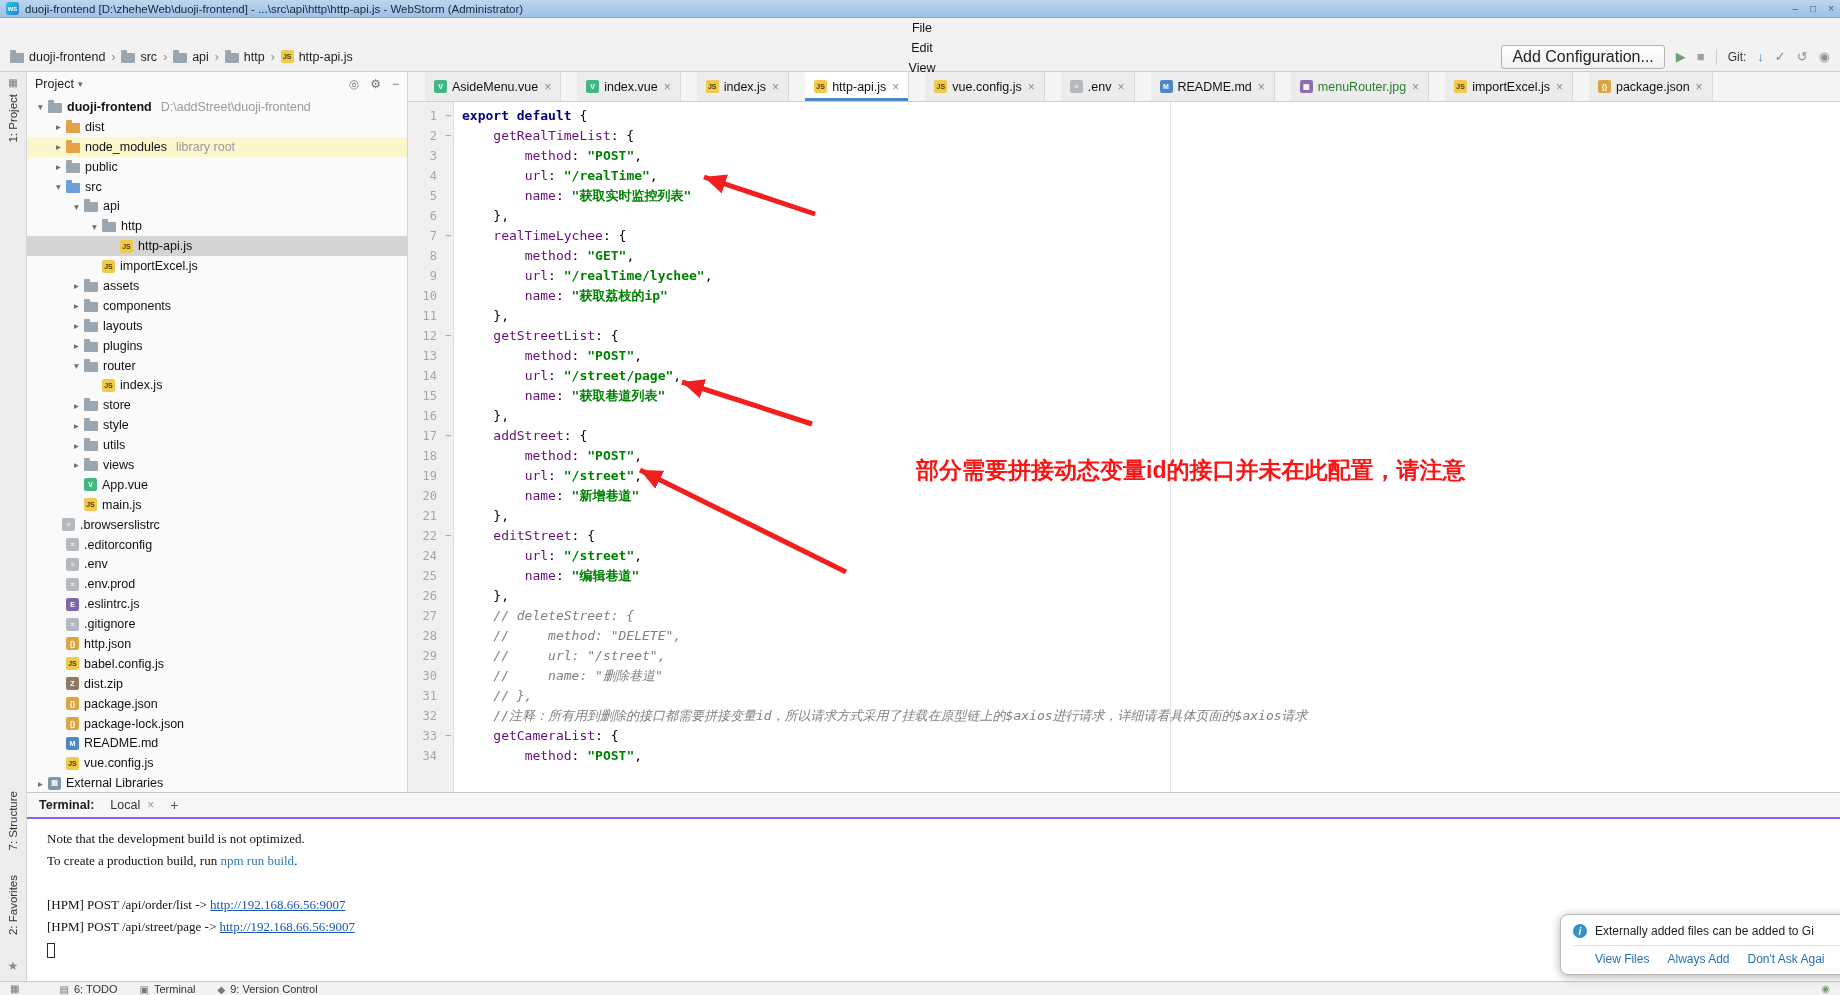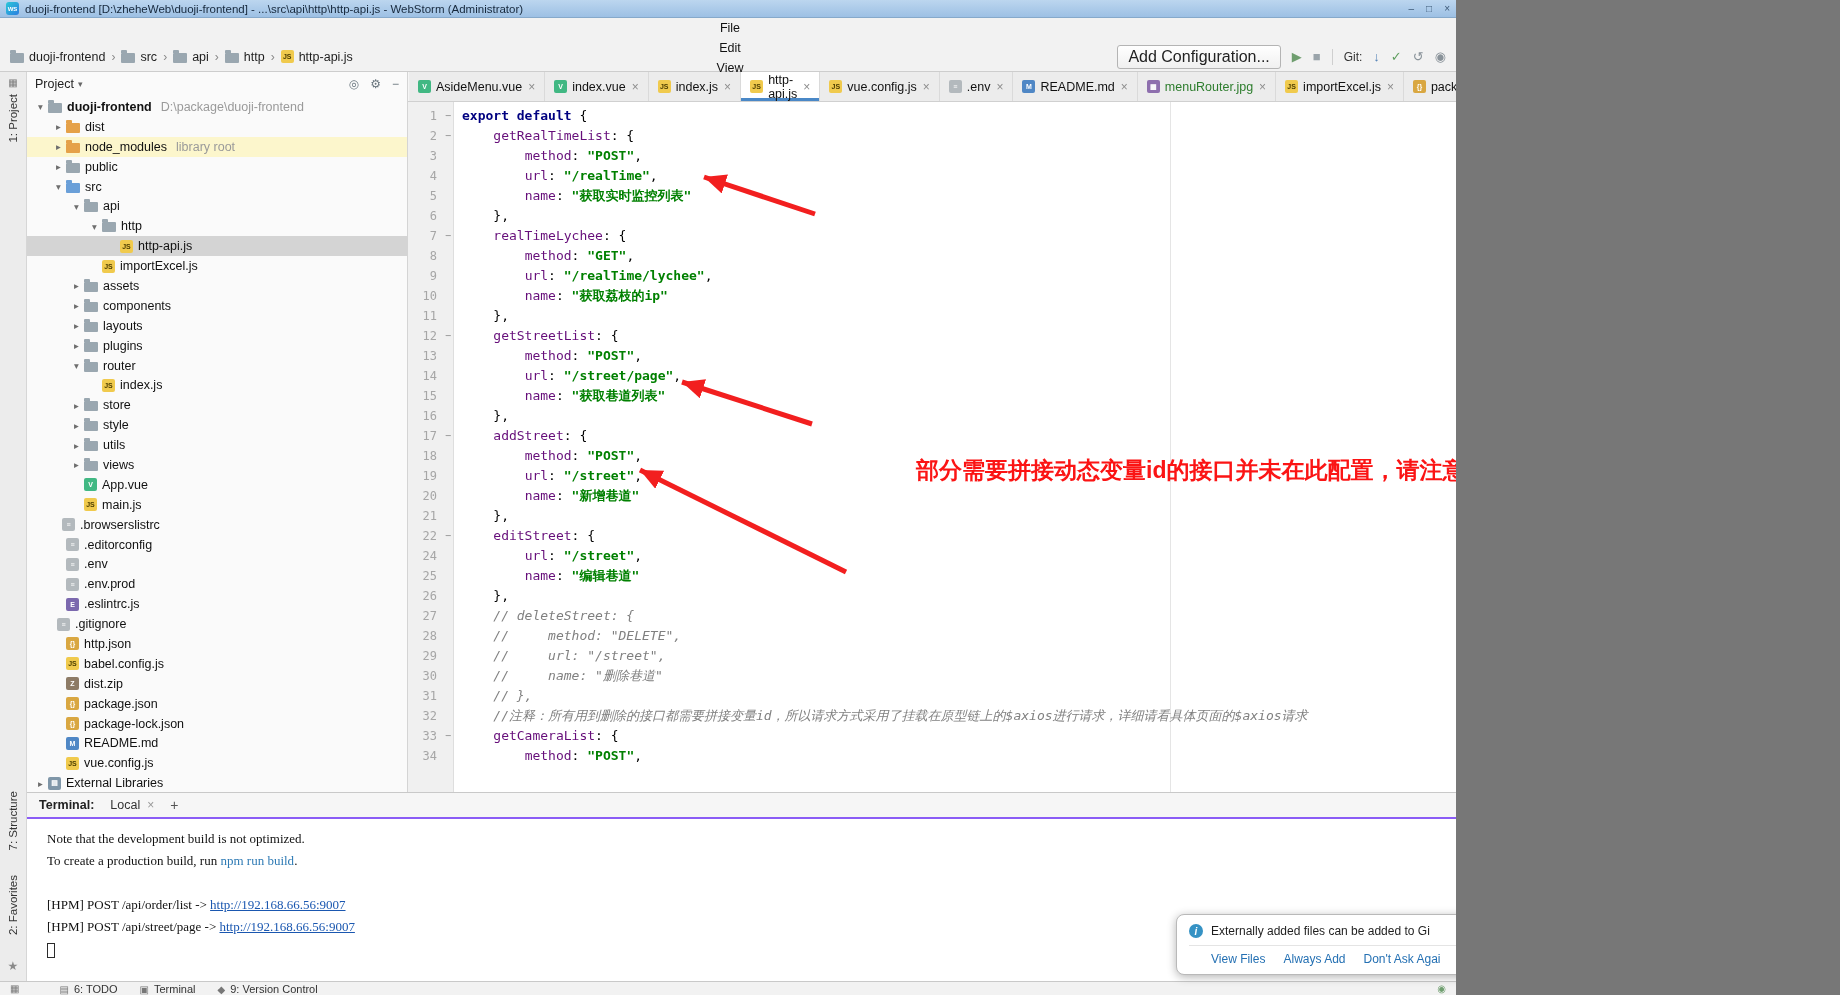--- a/index.html
+++ b/index.html
@@ -1,17 +1,17 @@
 <!DOCTYPE html>
 <html><head>
 <meta charset="utf-8">
 <style>
   *{margin:0;padding:0;box-sizing:border-box;}
   body{background:#777;}
-  .app{width:1456px;height:995px;position:relative;overflow:hidden;background:#bef264;
+  .app{width:1840px;height:995px;position:relative;overflow:hidden;background:#bef264;
        font-family:"Liberation Sans",sans-serif;font-size:12px;color:#1e1e1e;}
 
   
   .titlebar{height:18px;background:linear-gradient(#bcd6ef,#9dc0e4);border-bottom:1px solid #86a9ca;
             display:flex;align-items:center;gap:6px;padding:0 6px;}
   .ws-logo{width:13px;height:13px;border-radius:3px;background:linear-gradient(135deg,#2bc8d8,#2a7de0);
            color:#fff;font-size:6px;font-weight:bold;display:flex;align-items:center;justify-content:center;}
   .title-text{font-size:11.5px;color:#16283c;white-space:nowrap;}
   .win-controls{margin-left:auto;display:flex;gap:12px;color:#3d5a78;font-size:10px;}
 
@@ -72,21 +72,21 @@
   .fico-badge.md{background:#4f87c5;}
   .fico-badge.txt{background:#b3b9bd;}
   .fico-badge.zip{background:#8d7b66;}
   .fico-badge.eslint{background:#7b68ae;}
   .fico-badge.img{background:#8e6fae;}
   .fico-badge.lib{background:#7f96a8;}
 
   
   .editor-col{flex:1;display:flex;flex-direction:column;min-width:0;background:#fff;}
   .tabbar{height:30px;flex:0 0 30px;background:#f5f5f5;border-bottom:1px solid #d0d0d0;display:flex;align-items:stretch;padding-left:1px;overflow:hidden;}
-  .tab{display:flex;align-items:center;gap:5px;padding:0 9px;font-size:12.5px;background:#ececec;border-right:1px solid #dadada;}
+  .tab{display:flex;align-items:center;gap:5px;padding:0 9px;font-size:12.5px;background:#ececec;border-right:1px solid #dadada;margin-left:16px;}
   .tab.active{background:#fff;box-shadow:inset 0 -3px 0 #4a88c7;}
   .tab-label{color:#111;}
   .tab-x{color:#8d8d8d;font-size:12px;margin-left:1px;}
 
   .code-area{flex:1;position:relative;overflow:hidden;font-family:"DejaVu Sans Mono","Liberation Mono",monospace;font-size:13px;}
   .gutter-bg{position:absolute;left:0;top:0;bottom:0;width:46px;background:#f0f0f0;border-right:1px solid #dedede;}
   .margin-guide{position:absolute;left:762px;top:0;bottom:0;width:1px;background:#e5e5e5;}
   .code-lines{position:relative;padding-top:4px;}
   .code-line{display:flex;height:20px;line-height:20px;white-space:pre;}
   .ln{width:34px;flex:0 0 34px;text-align:right;padding-right:5px;color:#a6a6a6;font-size:12px;}
@@ -228,21 +228,21 @@
                 <span>◎</span>
                 <span>⚙</span>
                 <span>−</span>
               </span>
           </div>
           <div class="tree" id="tree">
               <div class="tree-row" style="padding-left:6px">
                 <span class="tw-arrow">▾</span>
                 <span class="fico-folder"></span>
                 <span class="tw-label bold">duoji-frontend</span>
-                <span class="tw-suffix">D:\package\duoji-frontend</span>
+                <span class="tw-suffix">D:\addStreet\duoji-frontend</span>
               </div>
               <div class="tree-row" style="padding-left:24px">
                 <span class="tw-arrow">▸</span>
                 <span class="fico-folder ex"></span>
                 <span class="tw-label">dist</span>
               </div>
               <div class="tree-row highlight" style="padding-left:24px">
                 <span class="tw-arrow">▸</span>
                 <span class="fico-folder ex"></span>
                 <span class="tw-label">node_modules</span>
@@ -356,21 +356,21 @@
               <div class="tree-row" style="padding-left:24px">
                 <span class="tw-arrow"></span>
                 <span class="fico-badge txt">≡</span>
                 <span class="tw-label">.env.prod</span>
               </div>
               <div class="tree-row" style="padding-left:24px">
                 <span class="tw-arrow"></span>
                 <span class="fico-badge eslint">E</span>
                 <span class="tw-label">.eslintrc.js</span>
               </div>
-              <div class="tree-row" style="padding-left:15px">
+              <div class="tree-row" style="padding-left:24px">
                 <span class="tw-arrow"></span>
                 <span class="fico-badge txt">≡</span>
                 <span class="tw-label">.gitignore</span>
               </div>
               <div class="tree-row" style="padding-left:24px">
                 <span class="tw-arrow"></span>
                 <span class="fico-badge json">{}</span>
                 <span class="tw-label">http.json</span>
               </div>
               <div class="tree-row" style="padding-left:24px">

